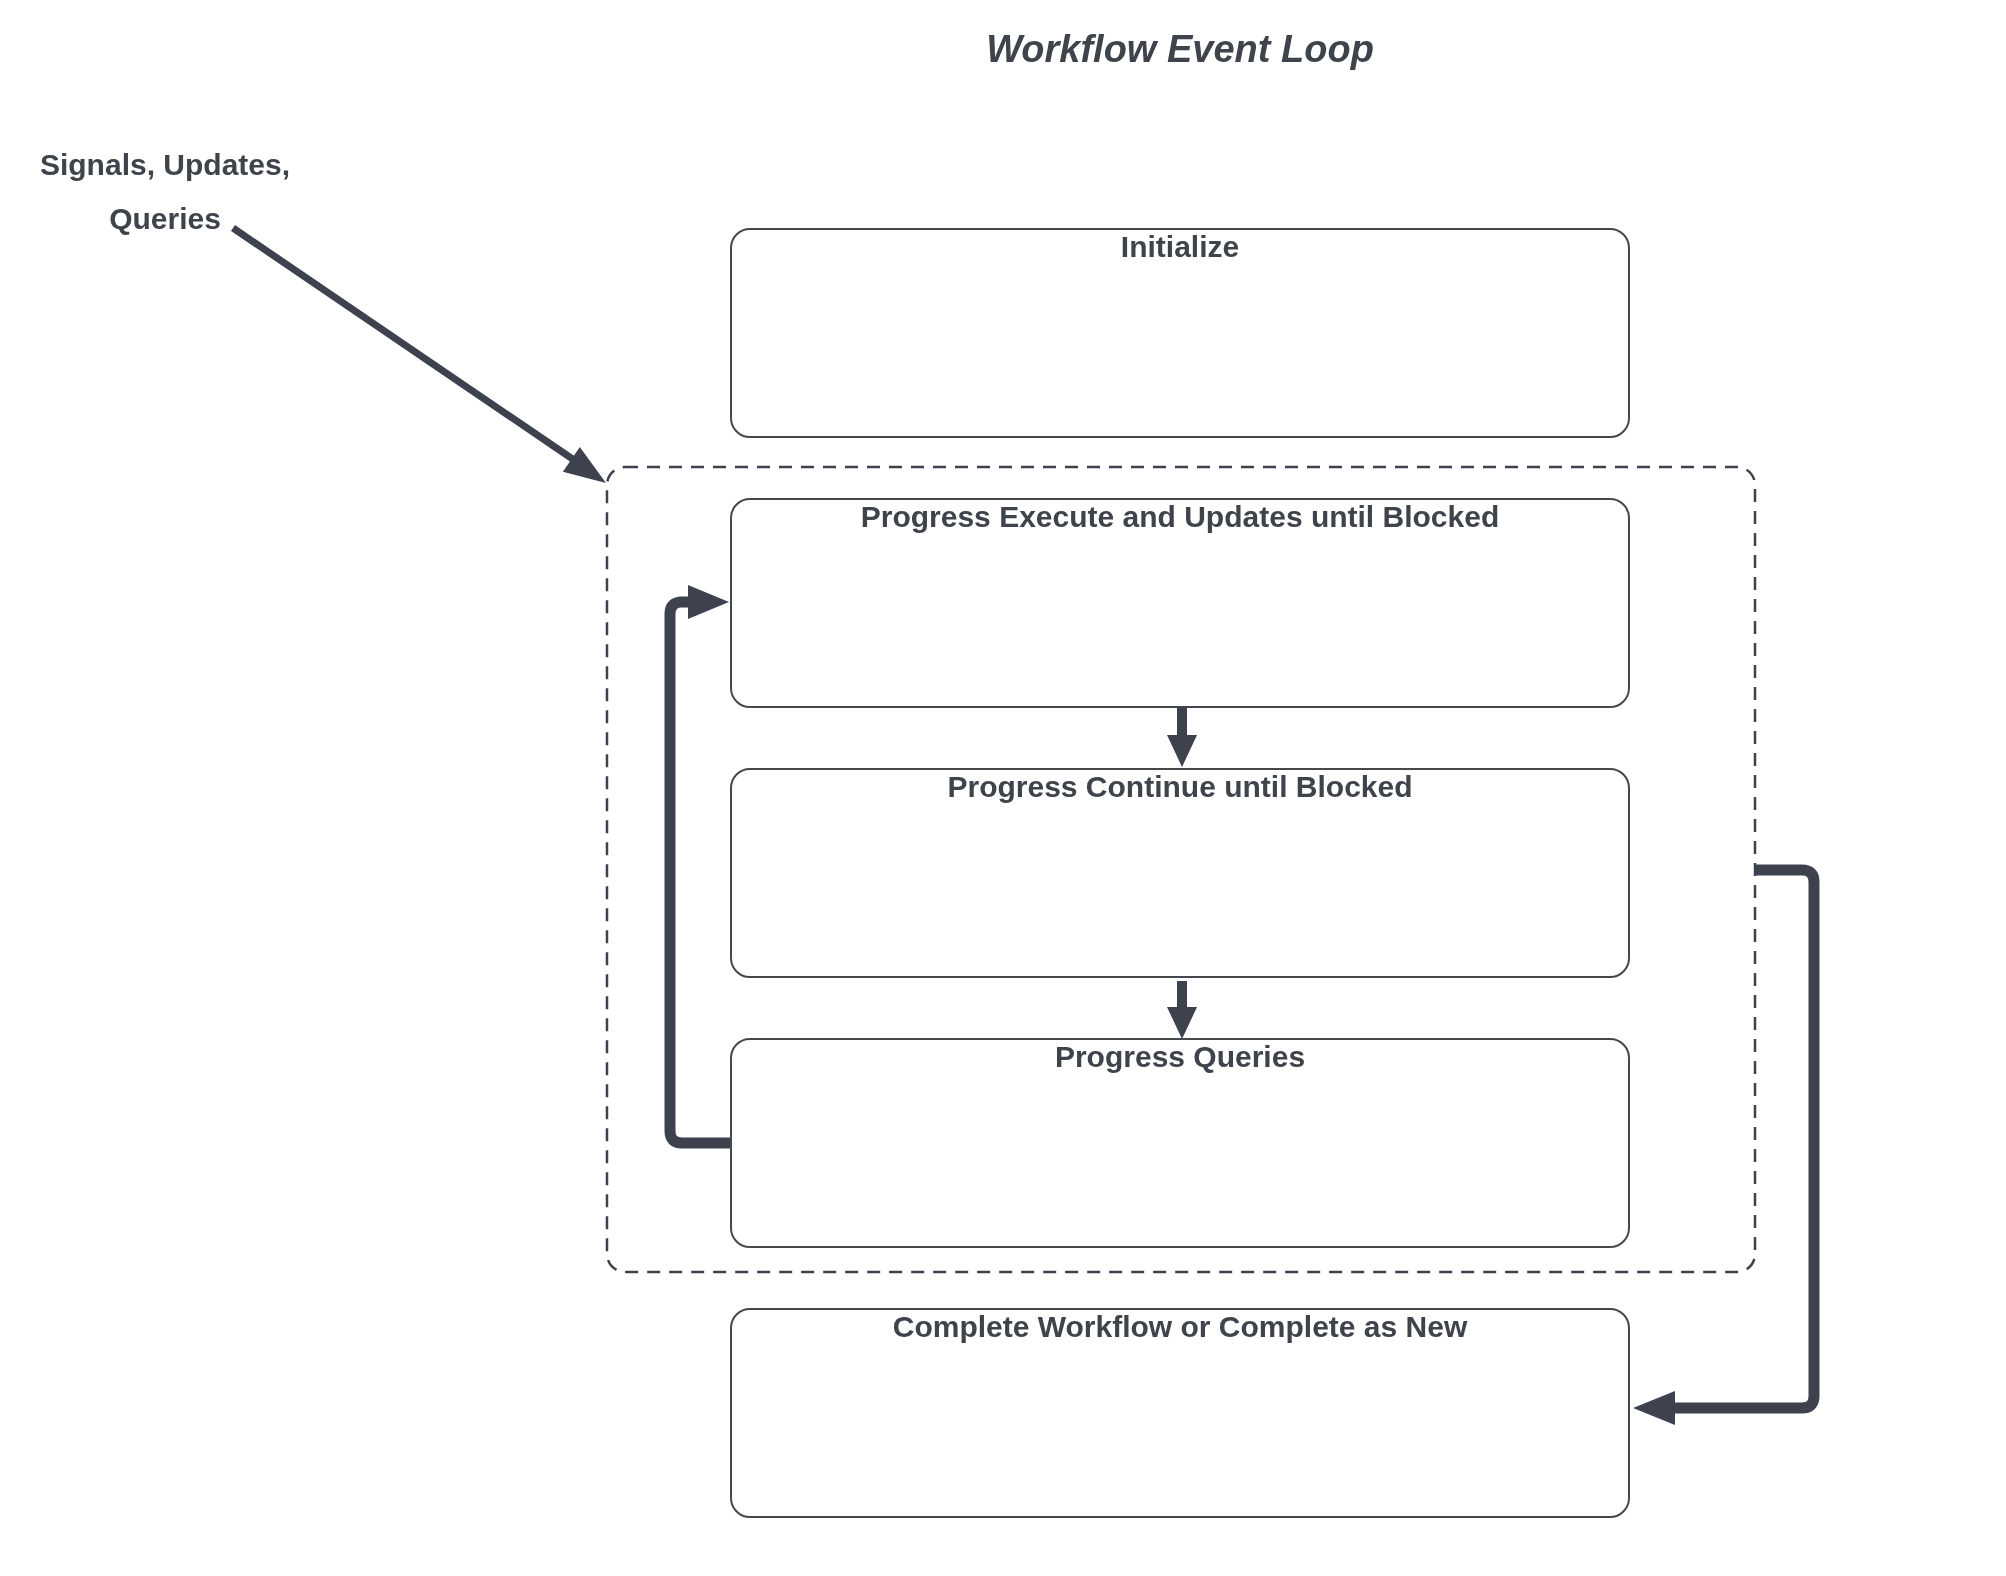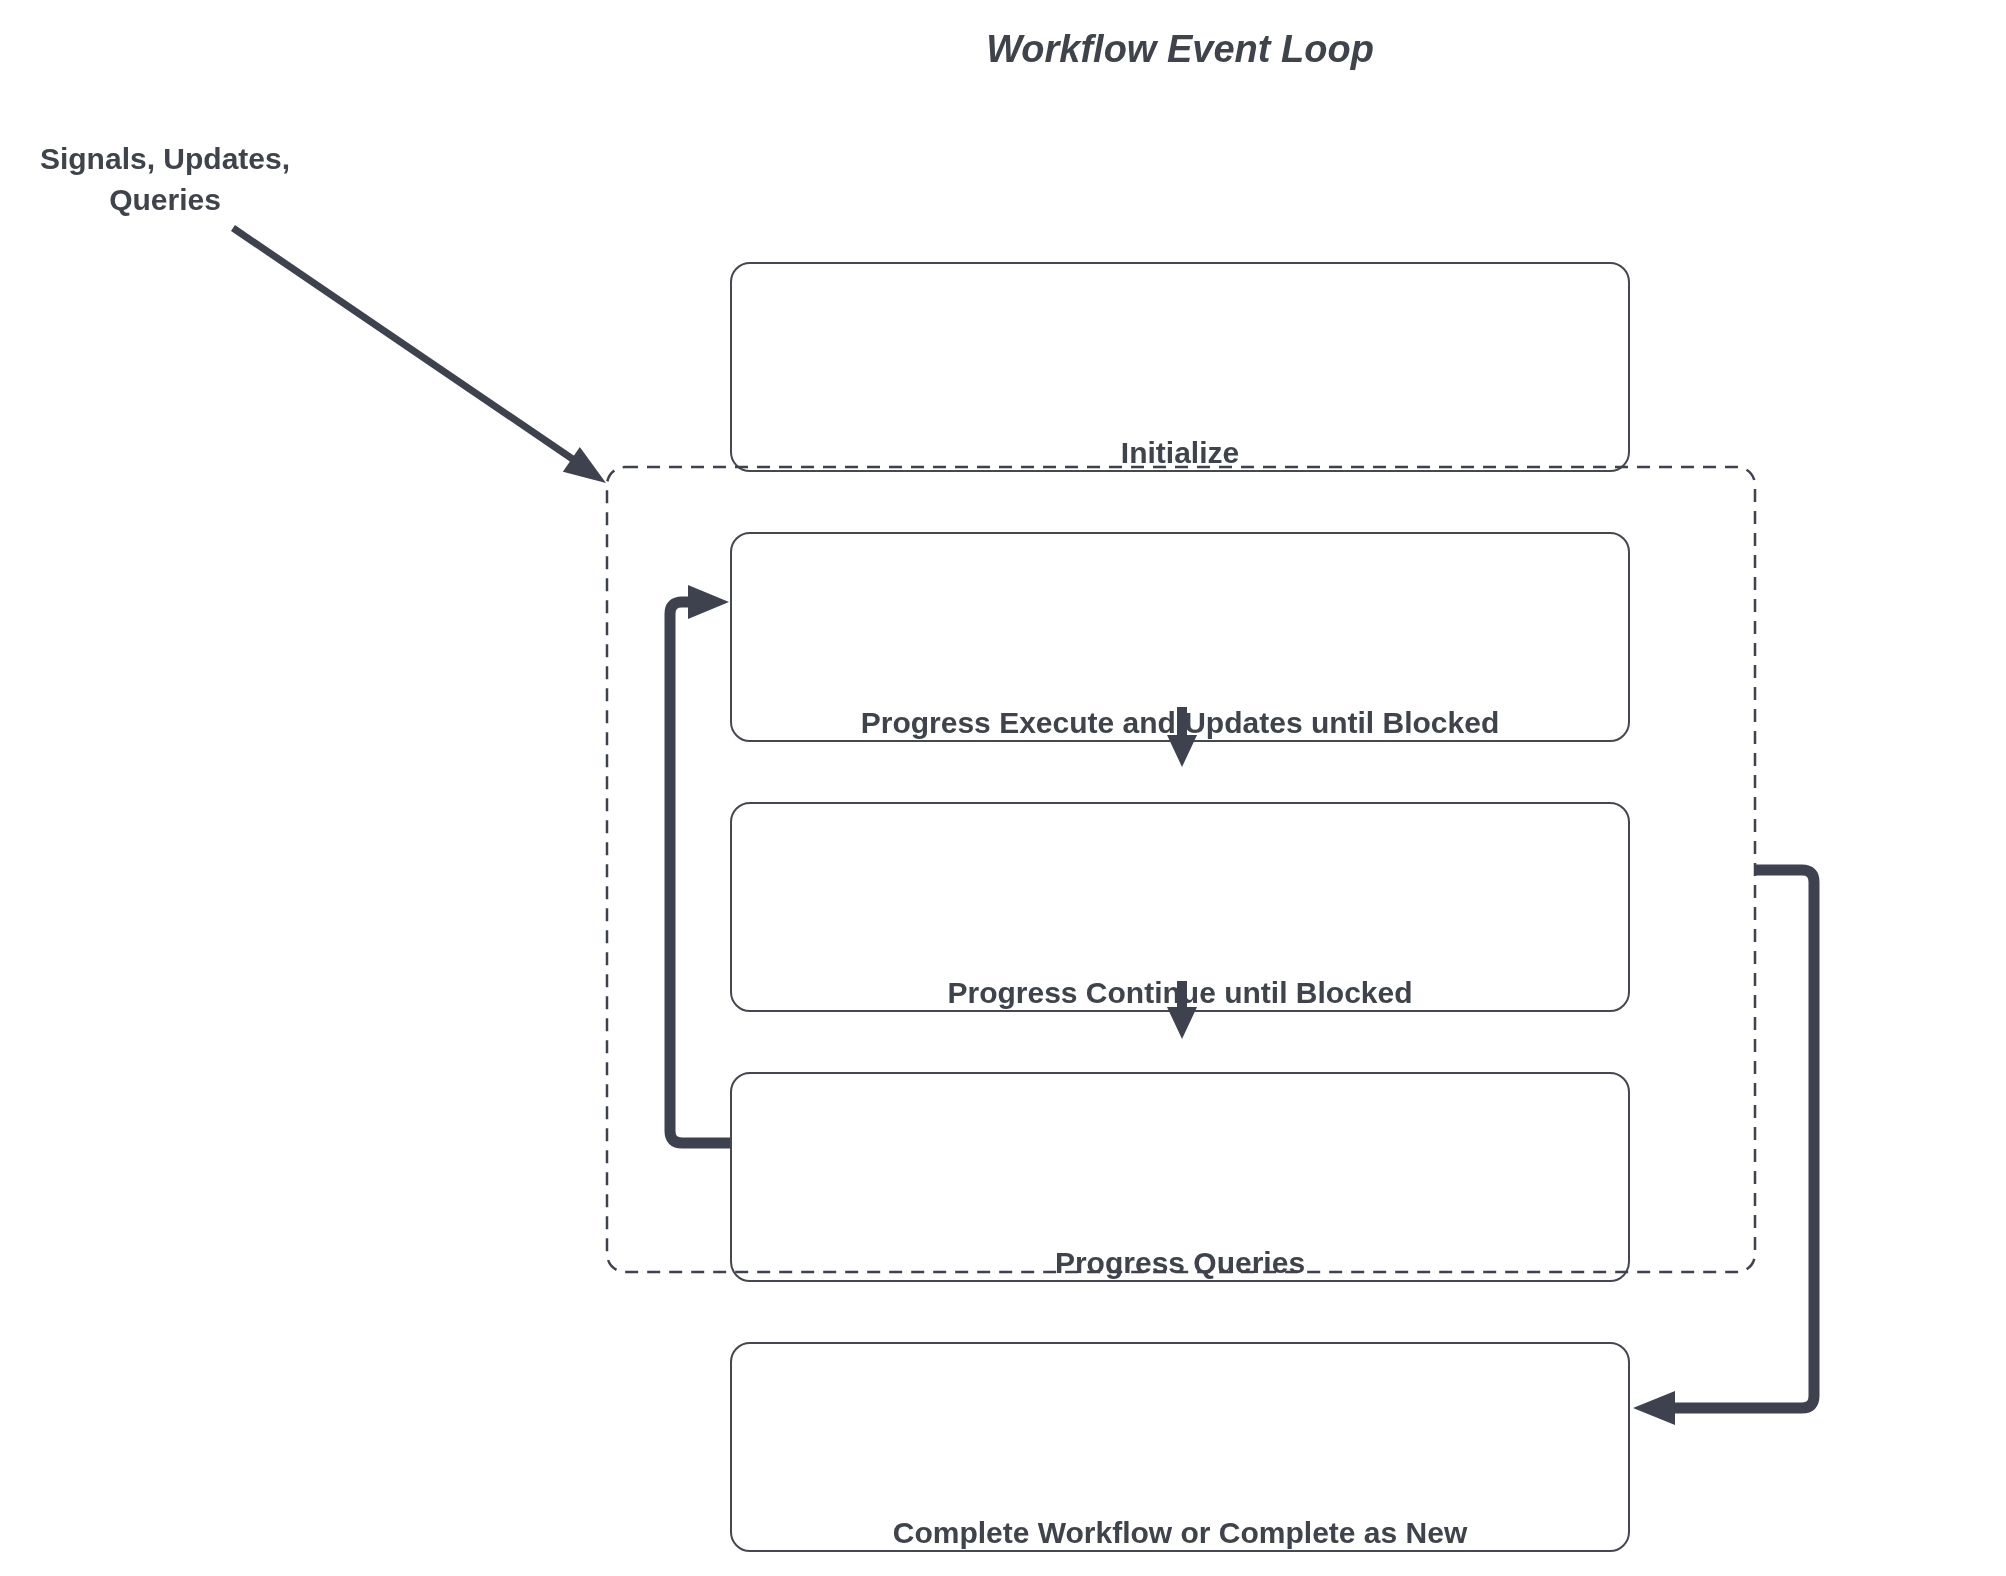--- a/index.html
+++ b/index.html
@@ -20,35 +20,34 @@
   }
   .page-title{
     position:absolute;left:730px;top:28px;width:900px;
     text-align:center;
     font-size:38px;font-style:italic;
     color:var(--text,#3f434b);
   }
   .external-label{
     position:absolute;left:20px;top:138px;width:290px;
     text-align:center;
-    font-size:30px;line-height:41px;
+    font-size:30px;line-height:54px;
     color:var(--text,#3f434b);
     white-space:pre-line;
   }
   .node{
     position:absolute;left:730px;width:900px;height:210px;
     box-sizing:border-box;
     border:2px solid var(--box-border,#45484f);
     border-radius:20px;
     background:#fff;
-    display:flex;align-items:flex-end;justify-content:center;
+    display:flex;align-items:flex-start;justify-content:center;
     text-align:center;
     font-size:30px;color:var(--text,#3f434b);
     padding:0 40px;
-    margin-top:34px;
   }
   .node-initialize{top:228px;}
   .node-progress-signals{top:498px;}
   .node-progress-workflow{top:768px;}
   .node-execute-queries{top:1038px;}
   .node-complete{top:1308px;}
   svg.overlay{
     position:absolute;left:0;top:0;width:2006px;height:1576px;
     pointer-events:none;
   }

